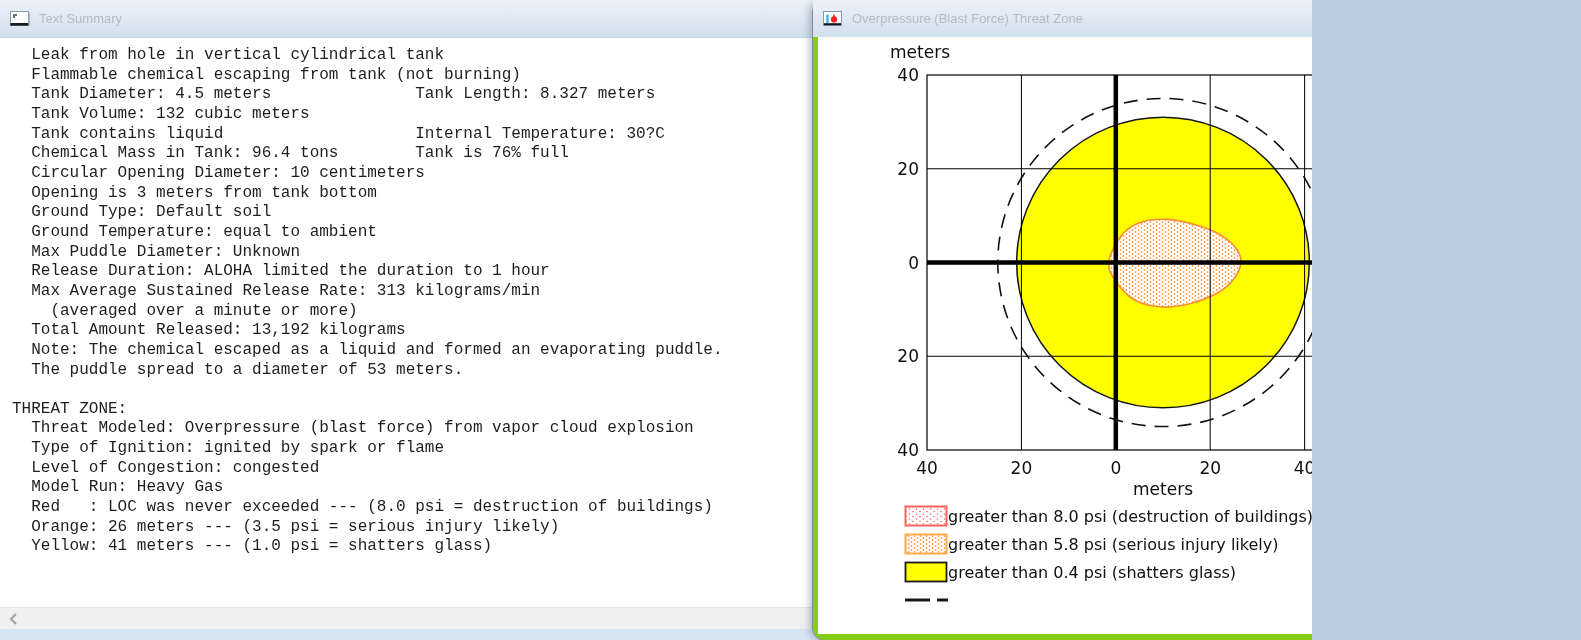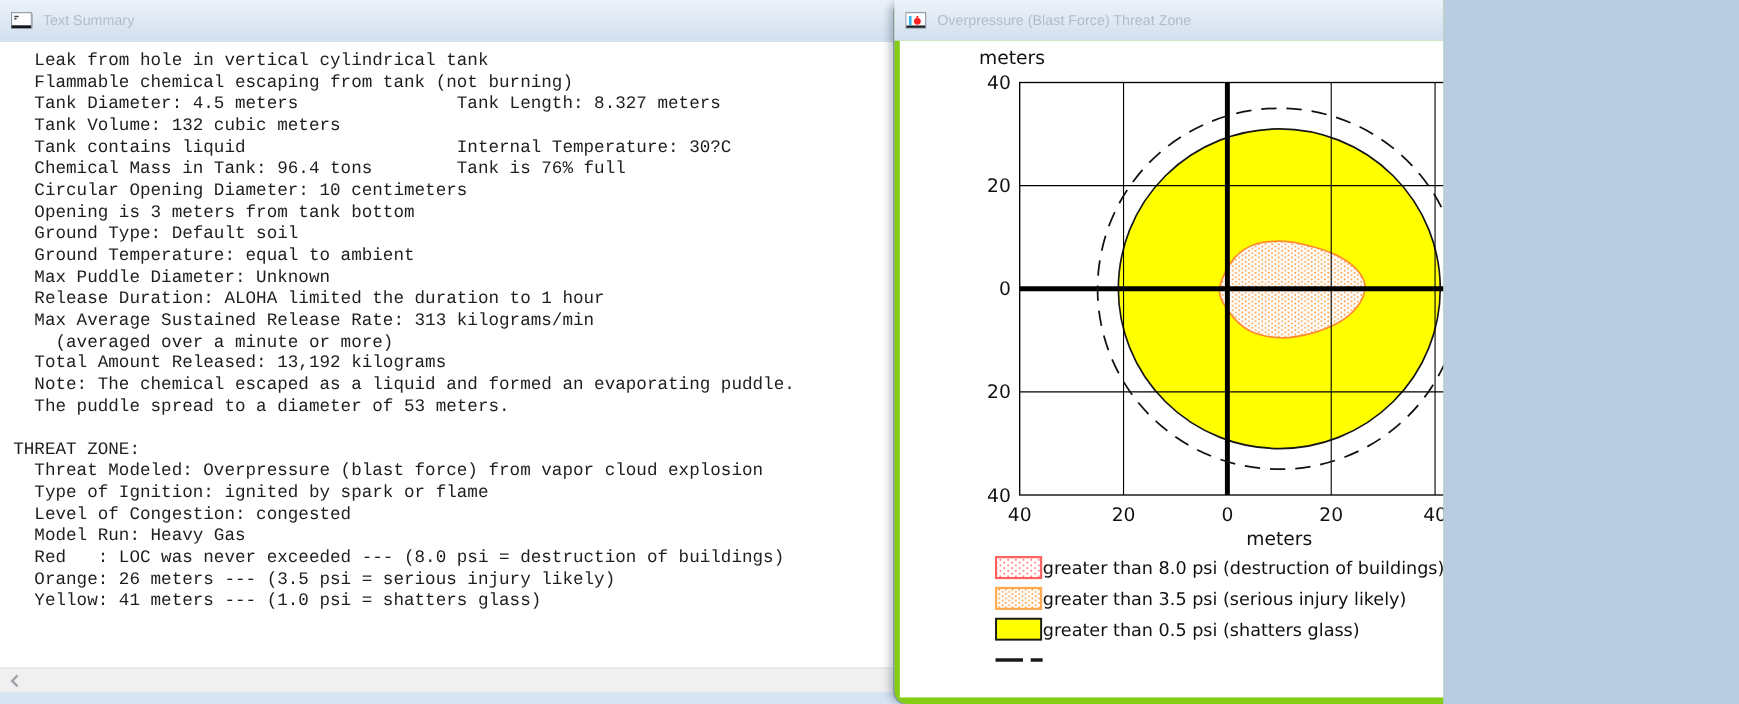--- a/index.html
+++ b/index.html
@@ -163,27 +163,27 @@
       <div class="legend-row">
         <svg width="44" height="22">
             <rect x="1.5" y="1.5" width="41" height="19" fill="url(#redDots)" stroke="#ff6161" stroke-width="2"></rect>
           </svg>
         <span class="legend-label">greater than 8.0 psi (destruction of buildings)</span>
       </div>
       <div class="legend-row">
         <svg width="44" height="22">
             <rect x="1.5" y="1.5" width="41" height="19" fill="url(#orangeDots)" stroke="#ffa84e" stroke-width="2"></rect>
           </svg>
-        <span class="legend-label">greater than 3.5 psi (serious injury likely)</span>
+        <span class="legend-label">greater than 5.8 psi (serious injury likely)</span>
       </div>
       <div class="legend-row">
         <svg width="44" height="22">
             <rect x="1.5" y="1.5" width="41" height="19" fill="#ffff00" stroke="#1a1a1a" stroke-width="1.8"></rect>
           </svg>
-        <span class="legend-label">greater than 0.5 psi (shatters glass)</span>
+        <span class="legend-label">greater than 0.4 psi (shatters glass)</span>
       </div>
       <div class="legend-row">
         <svg width="44" height="22">
             <path d="M1 11 H26 M33 11 H44" stroke="#1a1a1a" stroke-width="3" fill="none"></path>
           </svg>
       </div>
     </div>
   </section>
 </div>
 

